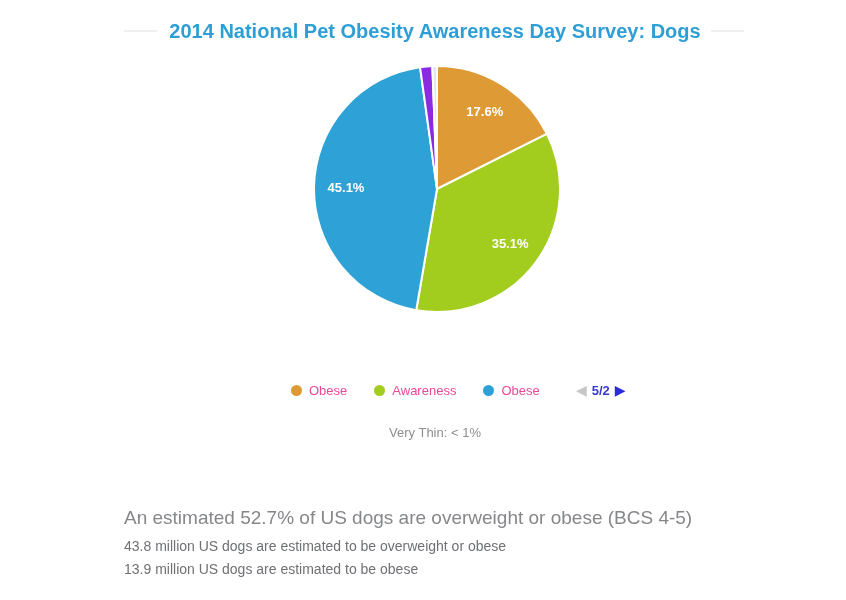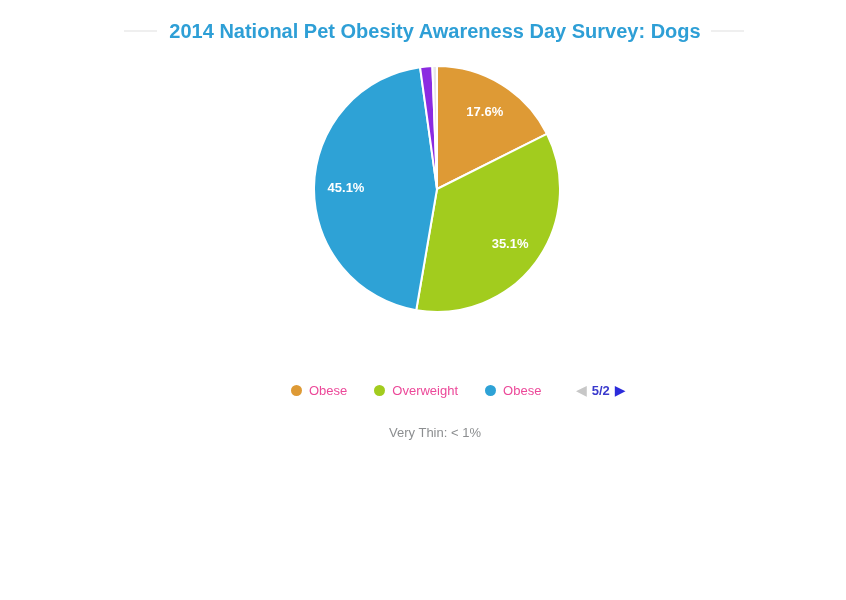--- a/index.html
+++ b/index.html
@@ -131,30 +131,35 @@
       <path d="M 127 127 L 122.36 4.09 A 123 123 0 0 1 127.00 4.00 Z" fill="#E6E6E9" stroke="#ffffff" stroke-width="2" stroke-linejoin="round"></path>
     </svg>
 
   <div class="legend-row">
       <div class="legend-item">
         <span class="legend-dot" style="background: rgb(222, 154, 53);"></span>
         <span>Obese</span>
       </div>
       <div class="legend-item">
         <span class="legend-dot" style="background: rgb(162, 204, 30);"></span>
-        <span>Overweight</span>
+        <span>Awareness</span>
       </div>
       <div class="legend-item">
         <span class="legend-dot" style="background: rgb(46, 162, 214);"></span>
         <span>Obese</span>
       </div>
     </div>
 
   <div class="pagination">
     <span class="pg-prev">◀</span>
     <span class="pg-current">5/2</span>
     <span class="pg-next">▶</span>
   </div>
 
   <div class="footnote">Very Thin: &lt; 1%</div>
 
+  <div class="summary">
+    <div class="summary-headline">An estimated 52.7% of US dogs are overweight or obese (BCS 4-5)</div>
+    <div class="summary-line">43.8 million US dogs are estimated to be overweight or obese</div>
+    <div class="summary-line">13.9 million US dogs are estimated to be obese</div>
+  </div>
 
 </div>
 
 </body></html>

